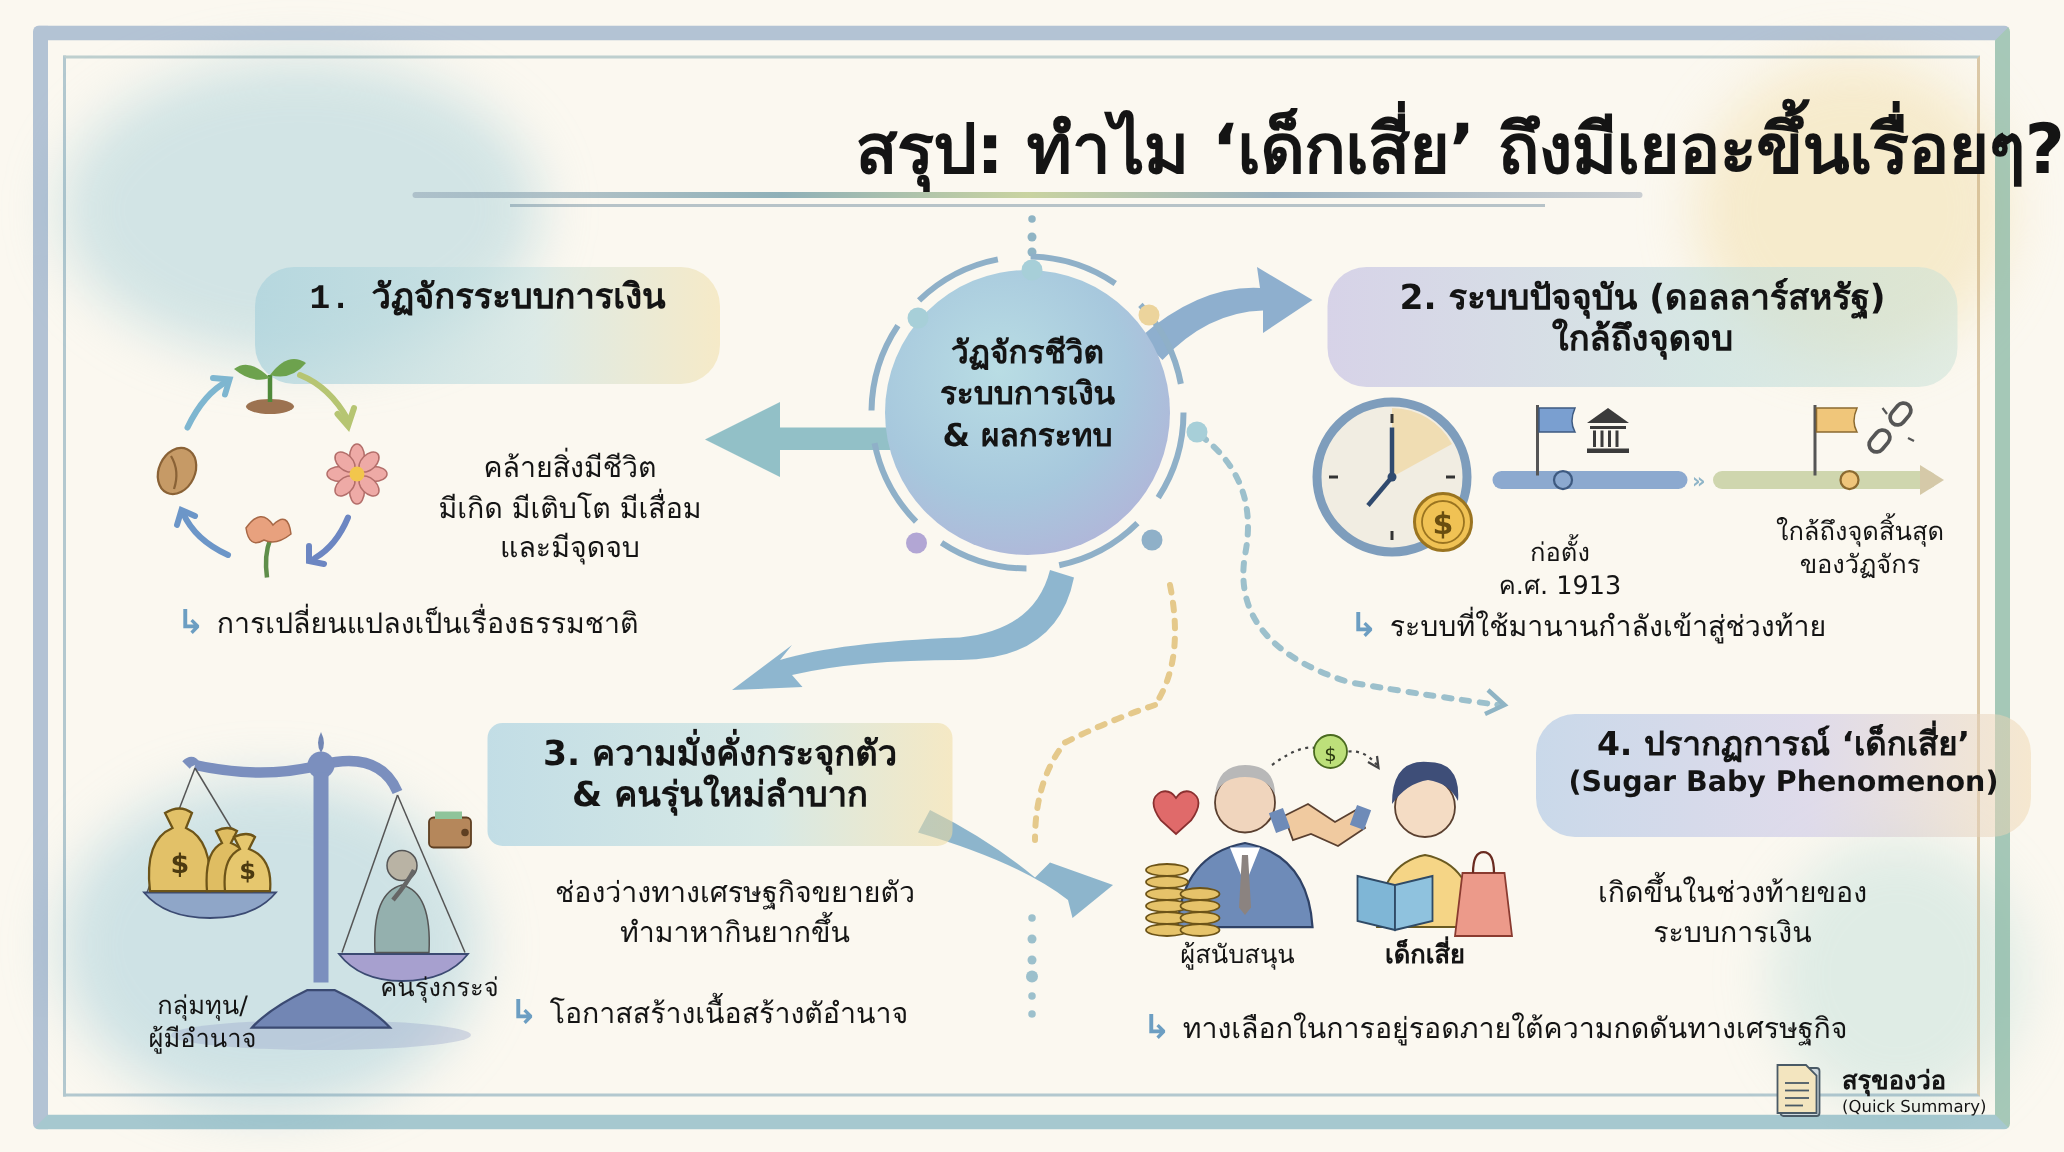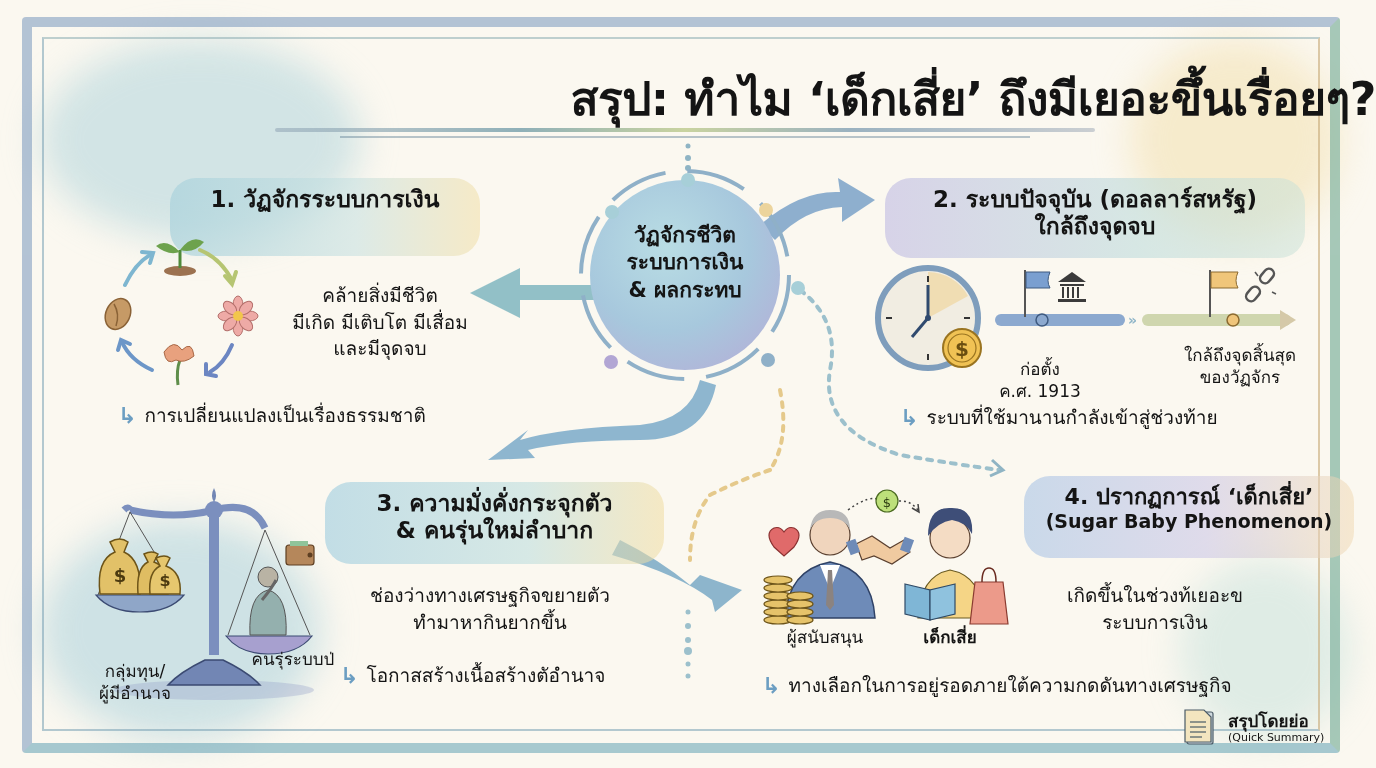--- a/index.html
+++ b/index.html
@@ -108,21 +108,21 @@
   <circle cx="798" cy="288" r="7" fill="#a7cfd8"></circle>
   <circle cx="611" cy="362" r="7" fill="#b2a6d4"></circle>
   <circle cx="768" cy="360" r="7" fill="#8fb0c8"></circle>
 </svg>
 <div class="abs" style="left:590px;top:222px;width:190px;text-align:center;font-weight:bold;font-size:21px;line-height:1.3;">
   <div>วัฏจักรชีวิต</div>
   <div>ระบบการเงิน</div>
   <div>&amp; ผลกระทบ</div>
 </div>
 
-<div class="banner" style="left:170px;top:178px;width:310px;height:78px;font-size:23px;background:linear-gradient(90deg,rgba(170,210,220,0.7),rgba(200,225,225,0.6) 60%,rgba(240,220,160,0.5));">
+<div class="banner" style="left:170px;top:178px;width:310px;height:78px;font-size:23px;background:linear-gradient(90deg,rgba(170,210,220,0.7),rgba(200,225,225,0.6) 60%,rgba(240,220,160,0.5));font-family:Liberation Mono, monospace;">
   <div>1. วัฏจักรระบบการเงิน</div>
 </div>
 <svg width="1376" height="768" style="left:0;top:0;">
 
   <g>
     <ellipse cx="180" cy="271" rx="16" ry="5" fill="#9c7250"></ellipse>
     <path d="M180 268 L180 250" stroke="#4f8a3a" stroke-width="3"></path>
     <path d="M180 252 Q166 238 156 246 Q168 256 180 252Z" fill="#6da24d"></path>
     <path d="M180 250 Q192 234 204 242 Q194 254 180 250Z" fill="#6da24d"></path>
   </g>
@@ -155,21 +155,21 @@
     <path d="M200 250 Q220 258 232 280" stroke="#b6c572"></path>
     <path d="M225 276 L232 284 L236 272" stroke="#b6c572"></path>
     <path d="M232 345 Q224 364 210 372" stroke="#6c86c2"></path>
     <path d="M206 364 L206 374 L216 376" stroke="#6c86c2"></path>
     <path d="M152 370 Q130 360 122 342" stroke="#6c96c8"></path>
     <path d="M118 350 L121 340 L130 344" stroke="#6c96c8"></path>
     <path d="M125 285 Q136 262 152 254" stroke="#7eb6d0"></path>
     <path d="M142 252 L153 253 L150 263" stroke="#7eb6d0"></path>
   </g>
 </svg>
-<div class="body-text" style="left:270px;top:282px;width:220px;">
+<div class="body-text" style="left:270px;top:299px;width:220px;">
   <div>คล้ายสิ่งมีชีวิต</div>
   <div>มีเกิด มีเติบโต มีเสื่อม</div>
   <div>และมีจุดจบ</div>
 </div>
 <div class="note" style="left:118px;top:400px;">
   <span class="hook">↳</span>
   <span>การเปลี่ยนแปลงเป็นเรื่องธรรมชาติ</span>
 </div>
 
 <div class="banner" style="left:885px;top:178px;width:420px;height:80px;font-size:23px;background:linear-gradient(90deg,rgba(185,180,225,0.55),rgba(190,220,220,0.6) 60%,rgba(200,225,215,0.5));">
@@ -234,21 +234,21 @@
 </div>
 <div class="label" style="left:1165px;top:344px;width:150px;font-size:17px;">
   <div>ใกล้ถึงจุดสิ้นสุด</div>
   <div>ของวัฏจักร</div>
 </div>
 <div class="note" style="left:900px;top:402px;">
   <span class="hook">↳</span>
   <span>ระบบที่ใช้มานานกำลังเข้าสู่ช่วงท้าย</span>
 </div>
 
-<div class="banner" style="left:325px;top:482px;width:339px;height:82px;font-size:23px;background:linear-gradient(90deg,rgba(170,210,225,0.7),rgba(190,222,222,0.6) 60%,rgba(240,220,160,0.55));">
+<div class="banner" style="left:325px;top:482px;width:310px;height:82px;font-size:23px;background:linear-gradient(90deg,rgba(170,210,225,0.7),rgba(190,222,222,0.6) 60%,rgba(240,220,160,0.55));border-radius:10px;">
   <div>3. ความมั่งคั่งกระจุกตัว</div>
   <div>&amp; คนรุ่นใหม่ลำบาก</div>
 </div>
 <svg width="1376" height="768" style="left:0;top:0;">
   <ellipse cx="214" cy="690" rx="100" ry="10" fill="rgba(150,160,200,0.35)"></ellipse>
   <path d="M214 488 Q210 496 214 502 Q218 496 214 488Z" fill="#7286b4"></path>
   <path d="M130 510 Q175 520 214 510 Q253 500 265 528" stroke="#7b8fbe" stroke-width="7" fill="none"></path>
   <path d="M130 510 Q128 506 124 510" stroke="#7b8fbe" stroke-width="7" fill="none"></path>
   <circle cx="214" cy="510" r="9" fill="#7b8fbe"></circle>
   <rect x="209" y="515" width="10" height="140" fill="#7b8fbe"></rect>
@@ -274,21 +274,21 @@
   <g>
     <rect x="286" y="545" width="28" height="20" rx="3" fill="#b5875b" stroke="#5e3f22" stroke-width="1.2"></rect>
     <rect x="290" y="541" width="18" height="5" fill="#8fc49a"></rect>
     <circle cx="310" cy="555" r="2.5" fill="#5e3f22"></circle>
   </g>
 </svg>
 <div class="label" style="left:70px;top:660px;width:130px;font-size:17px;">
   <div>กลุ่มทุน/</div>
   <div>ผู้มีอำนาจ</div>
 </div>
-<div class="label" style="left:238px;top:648px;width:110px;font-size:17px;">คนรุ่ระบบป่</div>
+<div class="label" style="left:238px;top:648px;width:110px;font-size:17px;">คนรุ่งกระจ่</div>
 <div class="body-text" style="left:340px;top:582px;width:300px;">
   <div>ช่องว่างทางเศรษฐกิจขยายตัว</div>
   <div>ทำมาหากินยากขึ้น</div>
 </div>
 <div class="note" style="left:340px;top:660px;">
   <span class="hook">↳</span>
   <span>โอกาสสร้างเนื้อสร้างตัอำนาจ</span>
 </div>
 
 <div class="banner" style="left:1024px;top:476px;width:330px;height:82px;font-size:22px;background:linear-gradient(90deg,rgba(175,200,230,0.65),rgba(200,195,230,0.55) 55%,rgba(240,215,175,0.5));">
@@ -342,36 +342,36 @@
     <path d="M955 584 L930 590 L930 620 L955 614Z" fill="#8fc2de" stroke="#2f4a66" stroke-width="1.2"></path>
   </g>
   <g>
     <path d="M975 582 L1003 582 L1008 624 L970 624Z" fill="#ec9a8a" stroke="#8a3b30" stroke-width="1.2"></path>
     <path d="M982 582 Q982 568 989 568 Q996 568 996 582" stroke="#6a2b20" stroke-width="1.5" fill="none"></path>
   </g>
 </svg>
 <div class="label" style="left:770px;top:626px;width:110px;font-size:17px;">ผู้สนับสนุน</div>
 <div class="label" style="left:905px;top:626px;width:90px;font-size:17px;font-weight:bold;">เด็กเสี่ย</div>
 <div class="body-text" style="left:1020px;top:582px;width:270px;">
-  <div>เกิดขึ้นในช่วงท้เยอะข</div>
+  <div>เกิดขึ้นในช่วงท้ายของ</div>
   <div>ระบบการเงิน</div>
 </div>
 <div class="note" style="left:762px;top:670px;">
   <span class="hook">↳</span>
   <span>ทางเลือกในการอยู่รอดภายใต้ความกดดันทางเศรษฐกิจ</span>
 </div>
 
 <div class="abs" style="left:1184px;top:708px;display:flex;align-items:center;gap:8px;">
   <svg width="36" height="40" style="position:relative;">
     <rect x="3" y="4" width="26" height="32" rx="2" fill="#cfd9de" stroke="#4a5a66" stroke-width="1.2"></rect>
     <path d="M1 2 L20 2 L27 9 L27 34 L1 34Z" fill="#f3e5bf" stroke="#4a5a66" stroke-width="1.2"></path>
     <g stroke="#4a5a66" stroke-width="1.2">
         <line x1="6" y1="14" x2="22" y2="14"></line>
         <line x1="6" y1="19" x2="22" y2="19"></line>
         <line x1="6" y1="24" x2="22" y2="24"></line>
         <line x1="6" y1="29" x2="18" y2="29"></line>
       </g>
   </svg>
   <div>
-    <div style="font-weight:bold;font-size:17px;line-height:1.1;">สรุปโดยย่อ</div>
+    <div style="font-weight:bold;font-size:17px;line-height:1.1;">สรุของว่อ</div>
     <div style="font-size:11px;">(Quick Summary)</div>
   </div>
 </div>
 
 </body></html>

